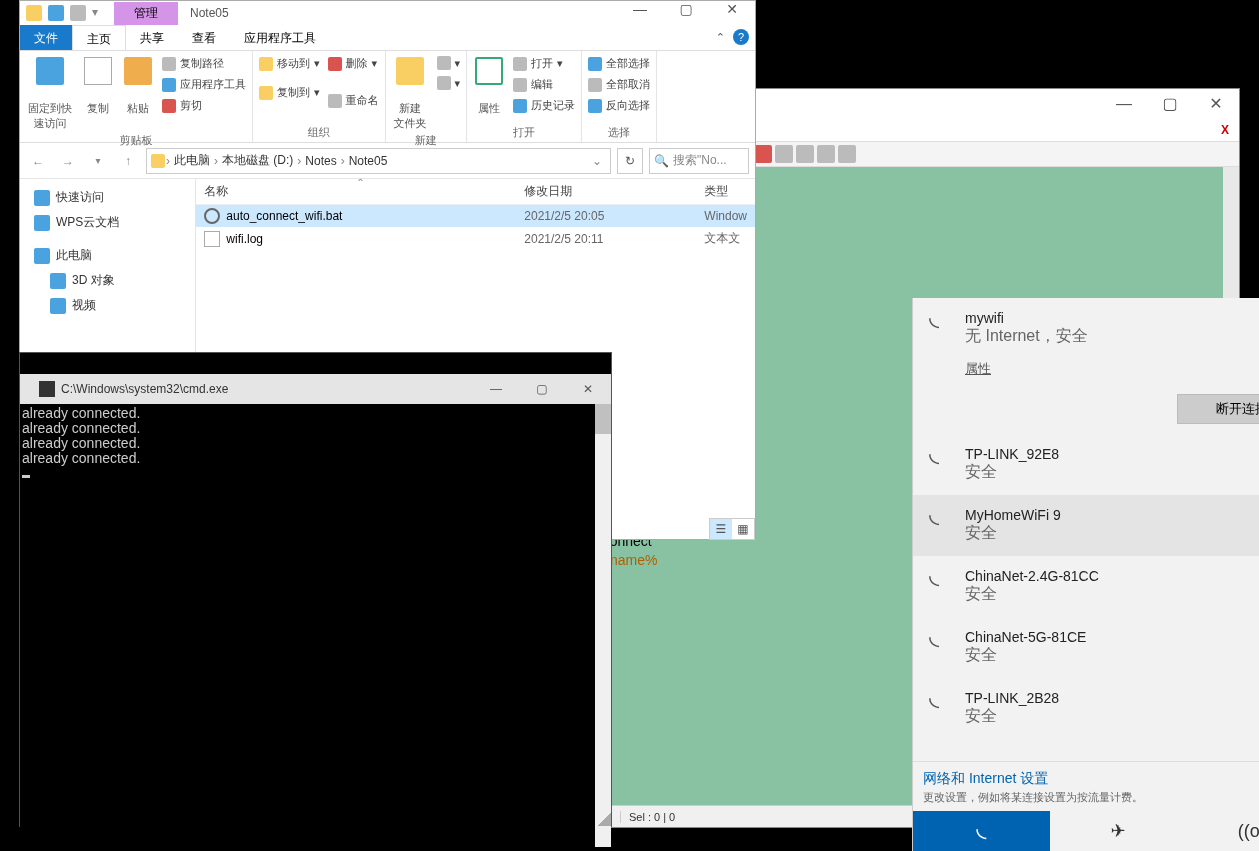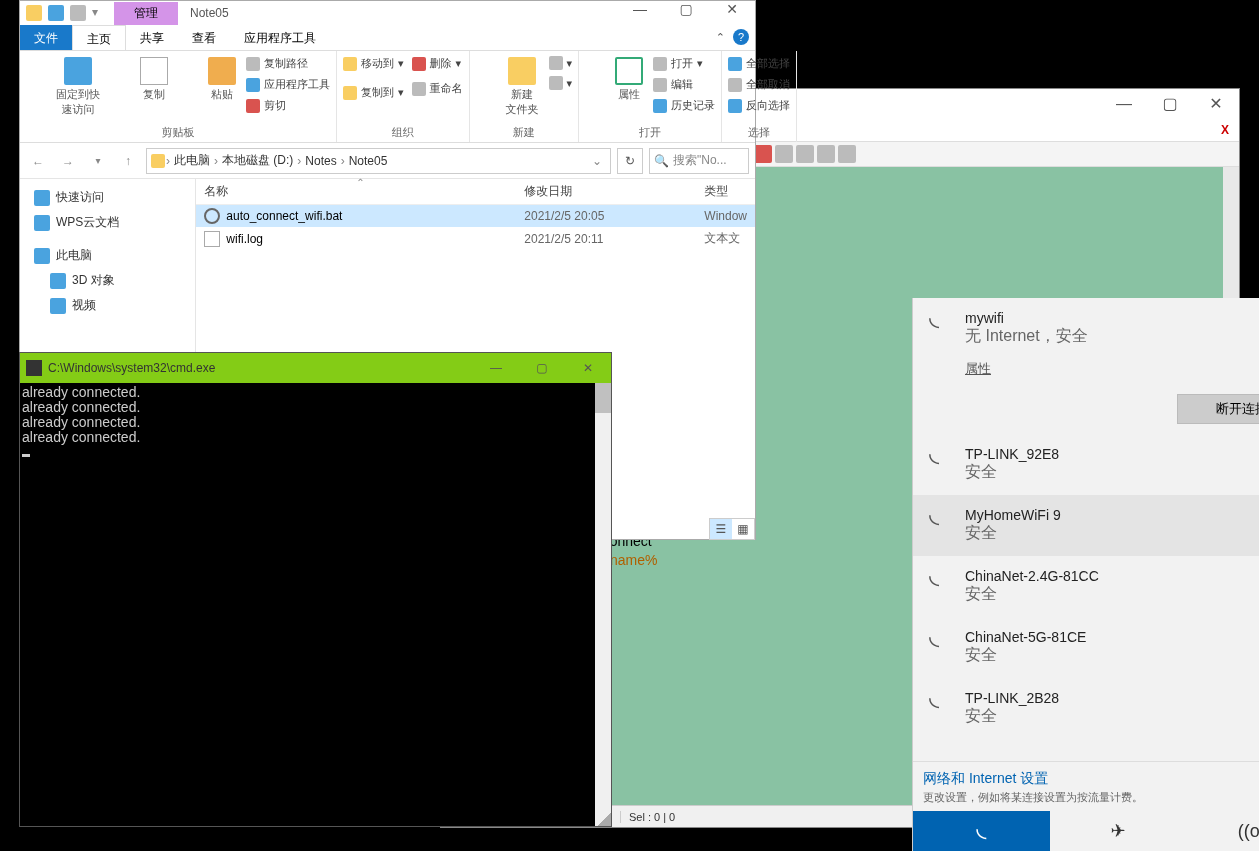--- a/index.html
+++ b/index.html
@@ -35,21 +35,21 @@
   .explorer .ribbon {
     height: 92px; background: #fff; display: flex; border-bottom: 1px solid #ddd; font-size: 11px;
   }
   .explorer .ribbon .group {
     border-right: 1px solid #e5e5e5; display: flex; flex-direction: column; justify-content: space-between;
     padding: 4px 4px 2px;
   }
   .explorer .ribbon .group .grow { display: flex; align-items: flex-start; gap: 4px; flex: 1; }
   .explorer .ribbon .group .glabel { text-align: center; color: #666; font-size: 11px; }
   .explorer .ribbon .bigbtn {
-    display: flex; flex-direction: column; align-items: center; gap: 2px; padding: 2px 4px; color: #555; margin-left: 28px;
+    display: flex; flex-direction: column; align-items: center; gap: 16px; padding: 2px 4px; color: #555;
   }
   .explorer .ribbon .bigbtn .ico { width: 28px; height: 28px; }
   .explorer .ribbon .smallcol { display: flex; flex-direction: column; gap: 4px; }
   .explorer .ribbon .smallbtn { display: flex; align-items: center; gap: 4px; color: #444; padding: 1px 2px; white-space: nowrap; }
   .explorer .ribbon .smallbtn .sico { width: 14px; height: 14px; display: inline-block; }
 
   .explorer .navbar {
     height: 36px; display: flex; align-items: center; gap: 6px; padding: 4px 6px; border-bottom: 1px solid #e5e5e5;
     font-size: 12px;
   }
@@ -98,22 +98,23 @@
     width: 22px; height: 20px; text-align: center; line-height: 20px; font-size: 12px; color: #555;
   }
   .explorer .viewbtns span.active { background: #cce8ff; }
 
   
   .cmd {
     position: absolute; left: 19px; top: 352px; width: 593px; height: 475px;
     background: #000; border: 1px solid #555;
   }
   .cmd .titlebar {
-    height: 30px; background: #84cc16; display: flex; align-items: center; font-size: 12px; color: #333;
-    padding-left: 6px;
+    height: 30px; background: #e5e5e5; display: flex; align-items: center; font-size: 12px; color: #333;
+    padding-left: 19px;
+    margin-top: 21px;
   }
   .cmd .titlebar .cico { width: 16px; height: 16px; background: #333; margin-right: 6px; display: inline-block; }
   .cmd .titlebar .spacer { flex: 1; }
   .cmd .titlebar .winbtn { width: 46px; height: 30px; text-align: center; line-height: 30px; color: #555; }
   .cmd .termbody {
     height: calc(100% - 30px); background: #000; color: #ccc; font-family: Consolas, monospace;
     font-size: 14px; padding: 2px 0 2px 2px; white-space: pre; position: relative; line-height: 15px;
   }
   .cmd .termbody .caret {
     display: inline-block; width: 8px; height: 3px; background: #ccc; vertical-align: baseline;
@@ -356,21 +357,21 @@
         </div>
       </div>
       <div class="glabel">剪贴板</div>
     </div>
     <div class="group">
       <div class="grow">
         <div class="smallcol" style="justify-content:center;gap:12px">
           <div class="smallbtn"><span class="sico i-folder"></span><span>移动到</span> ▾</div>
           <div class="smallbtn"><span class="sico i-folder"></span><span>复制到</span> ▾</div>
         </div>
-        <div class="smallcol" style="justify-content:flex-end;gap:8px">
+        <div class="smallcol" style="justify-content:flex-end;gap:20px">
           <div class="smallbtn"><span class="sico i-red"></span><span>删除</span> ▾</div>
           <div class="smallbtn">
               <span class="sico i-gray"></span>
               <span>重命名</span>
             </div>
         </div>
       </div>
       <div class="glabel">组织</div>
     </div>
     <div class="group">

